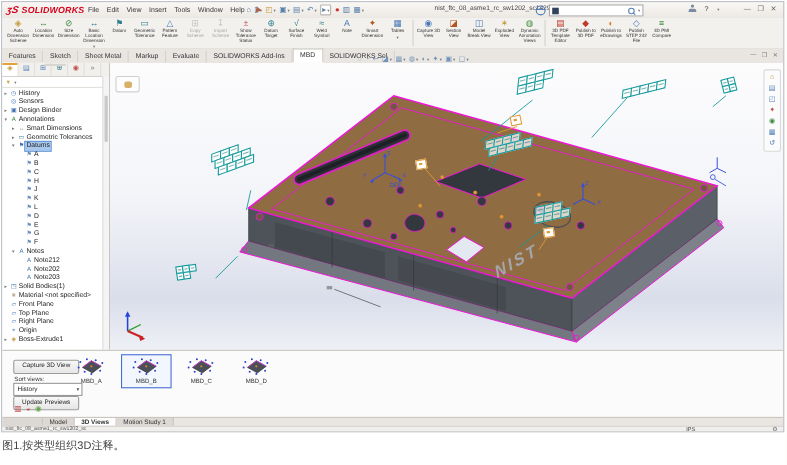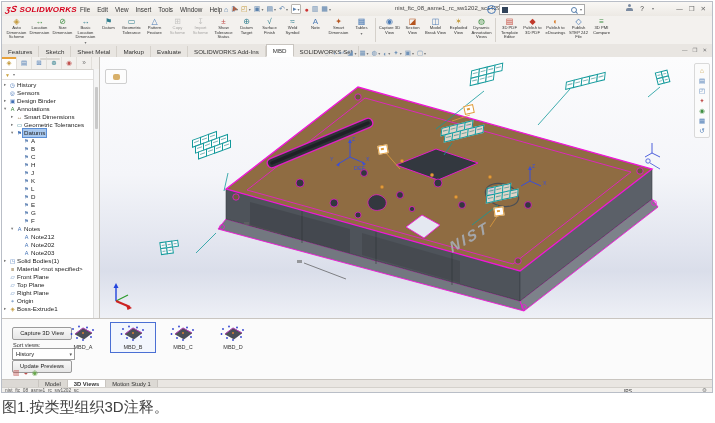--- a/index.html
+++ b/index.html
@@ -108,21 +108,21 @@
   .dtabs{position:absolute;left:0;top:377px;width:710px;height:8px;background:#e9e6e2;
     border-top:1px solid #c9c5c0;display:flex;}
   .dscroll{width:36px;background:#dcd9d5;border-right:1px solid #c9c5c0;}
   .dtab{padding:0 6px;font-size:5.8px;line-height:8px;color:#333;background:#dcd9d4;border-right:1px solid #c9c5c0;}
   .dtab.active{background:#fff;font-weight:bold;}
   .statusbar{position:absolute;left:0;top:385px;width:710px;height:5px;background:#f1efec;border-top:1px solid #d4d1cc;}
   .st-left{position:absolute;left:3px;top:0;font-size:4.8px;color:#555;}
   .st-units{position:absolute;right:80px;top:0;font-size:5px;color:#333;}
   .st-gear{position:absolute;right:5px;top:-1px;font-size:5.5px;color:#777;}
   
-  .caption{position:absolute;left:2px;top:398px;font-size:15px;color:#3f3f3f;}
+  .caption{position:absolute;left:2px;top:398px;font-size:10px;color:#3f3f3f;}
 </style>
 </head>
 <body>
 
 <div class="win">
 
   <div class="titlebar">
     <div class="logo"><span class="curl">ʒS</span> <span>SOLIDWORKS</span></div>
     <div class="menubar" id="menubar">
         <span class="menu-item">File</span>

